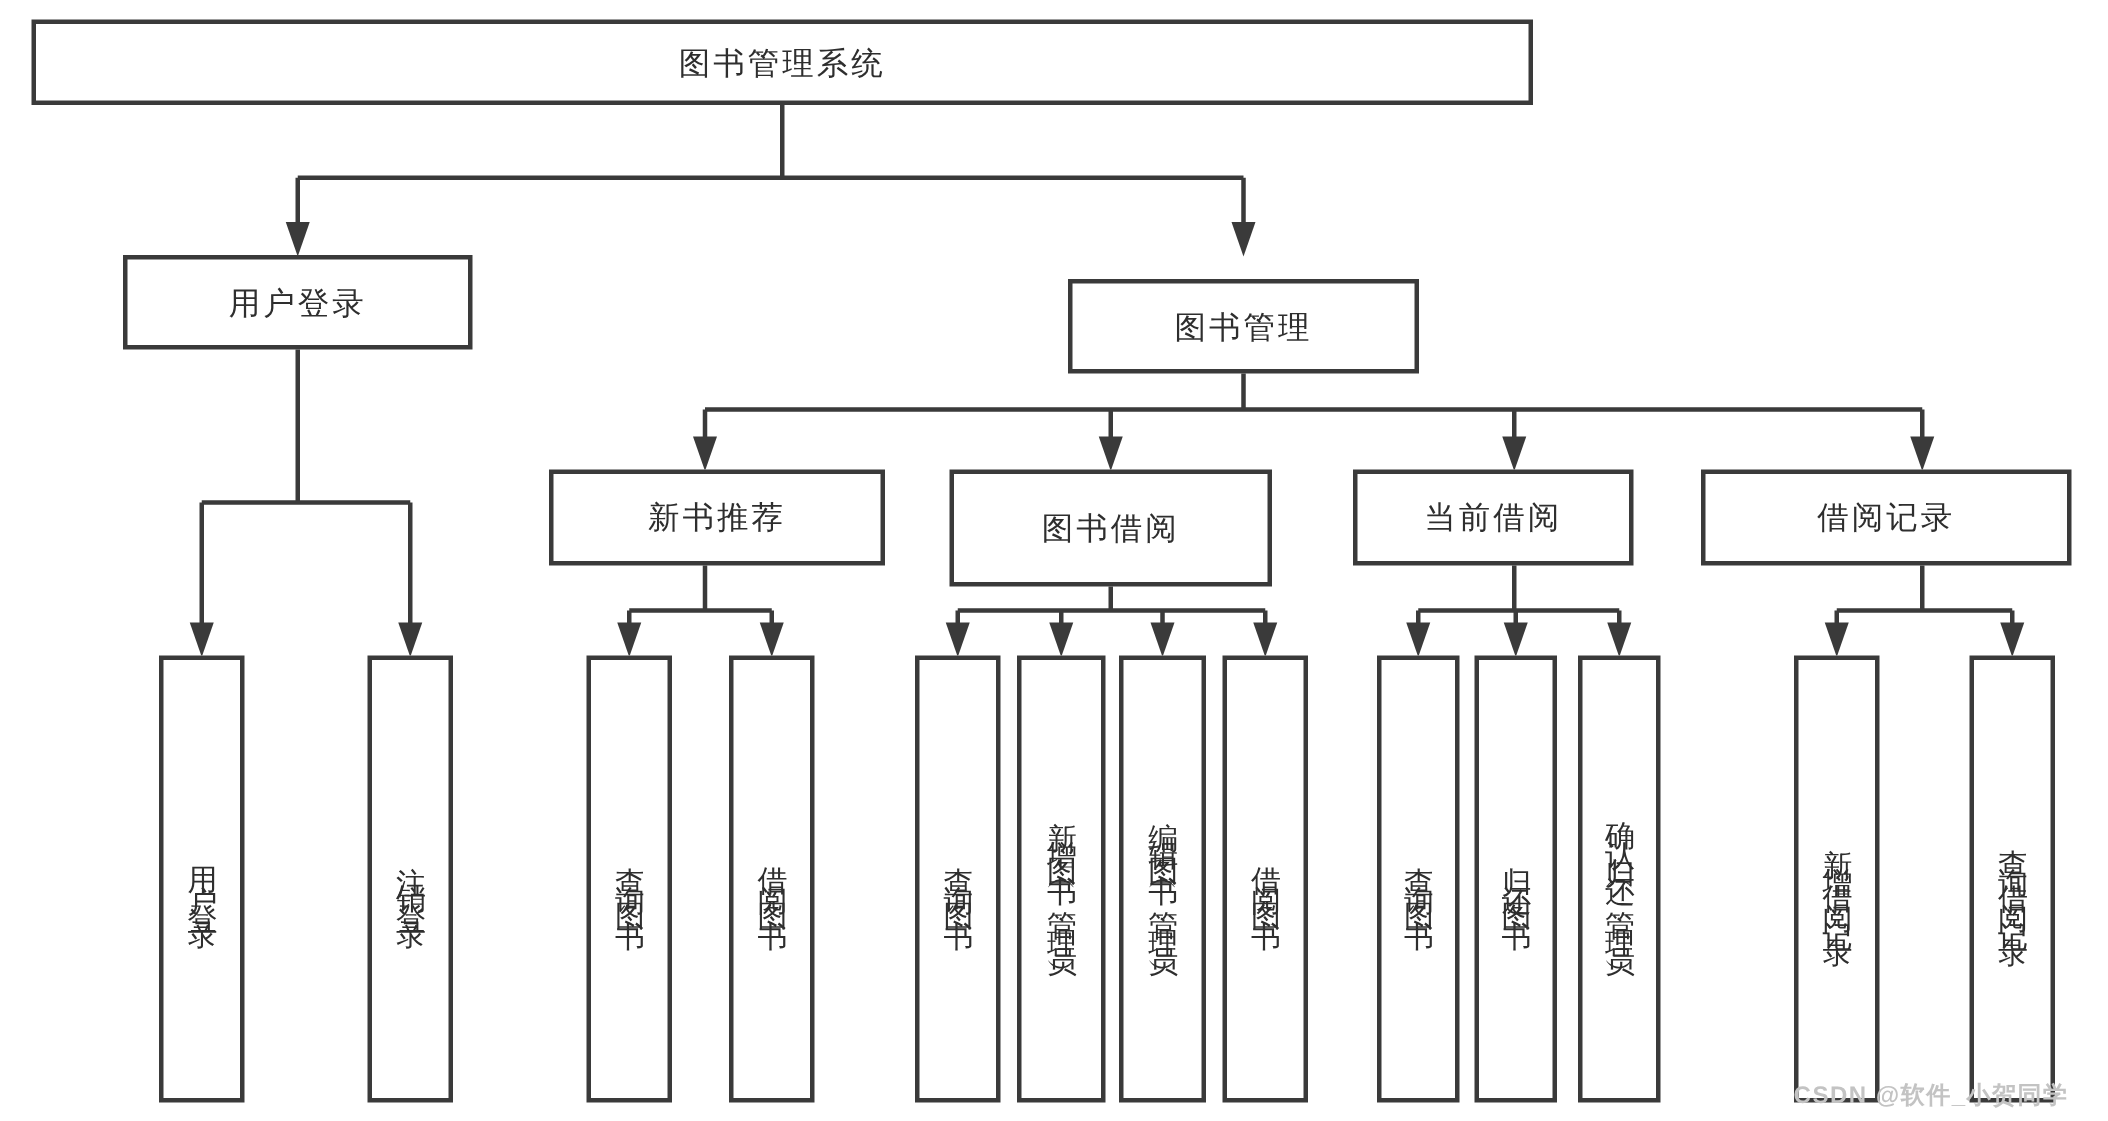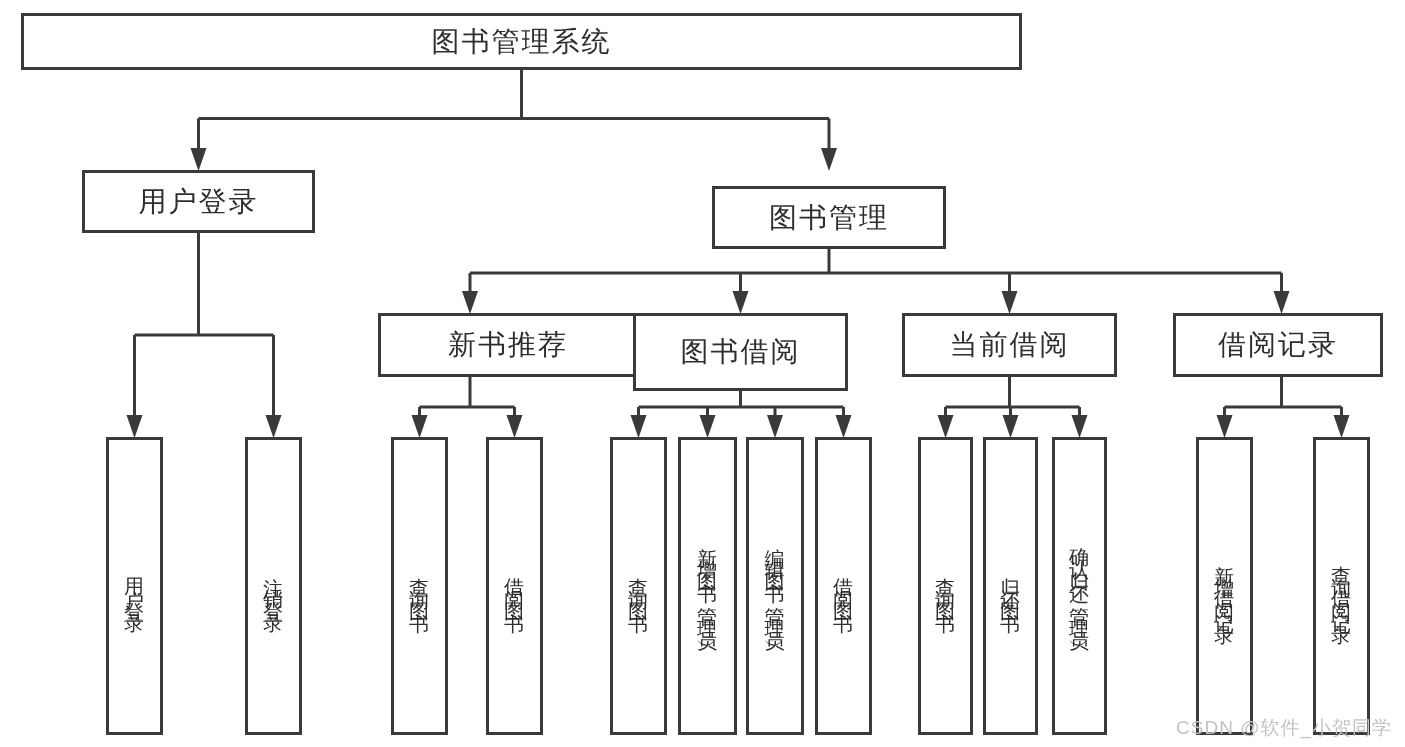--- a/index.html
+++ b/index.html
@@ -22,41 +22,42 @@
     box-sizing: border-box;
     background: #ffffff;
     border: 3px solid var(--line, #3a3a3a);
     display: flex;
     align-items: center;
     justify-content: center;
     z-index: 2;
     color: var(--txt, #2e2e2e);
   }
   .box.h span {
-    font-size: 28px;
+    font-size: 21px;
     letter-spacing: 2px;
     white-space: nowrap;
   }
   .box.v span {
     writing-mode: vertical-rl;
     text-orientation: mixed;
     font-size: 20px;
     line-height: 1;
     letter-spacing: 12px;
     white-space: nowrap;
   }
   #watermark {
     position: absolute;
-    right: 13px;
+    right: 26px;
     bottom: 6px;
     z-index: 10;
-    font-size: 19px;
+    font-size: 16px;
     color: var(--wm, #c3c3c3);
     letter-spacing: 1px;
     white-space: nowrap;
+    font-weight: bold;
   }
 </style>
 </head>
 <body>
 
 <div id="canvas" style="--line: #3a3a3a; --txt: #2e2e2e; --bg: #ffffff; --wm: #c3c3c3;">
 
   <svg id="wires" width="1405" height="747" viewBox="0 0 1405 747">
     <g stroke="#3a3a3a" stroke-width="3" fill="#3a3a3a">
       <path d="M521.5 68 V120 M198.5 118.5 H829" fill="none"></path>
@@ -111,30 +112,30 @@
     <span>图书管理系统</span>
   </div>
 
   <div class="box h" style="left:82px;top:170px;width:233px;height:63px">
     <span>用户登录</span>
   </div>
   <div class="box h" style="left:712px;top:186px;width:234px;height:63px">
     <span>图书管理</span>
   </div>
 
-  <div class="box h" style="left:378px;top:313px;width:260px;height:64px">
+  <div class="box h" style="left:366px;top:313px;width:224px;height:64px">
     <span>新书推荐</span>
   </div>
   <div class="box h" style="left:633px;top:313px;width:215px;height:78px">
     <span>图书借阅</span>
   </div>
-  <div class="box h" style="left:902px;top:313px;width:215px;height:64px">
+  <div class="box h" style="left:902px;top:313px;width:187px;height:64px">
     <span>当前借阅</span>
   </div>
-  <div class="box h" style="left:1173px;top:313px;width:210px;height:64px">
+  <div class="box h" style="left:1134px;top:313px;width:247px;height:64px">
     <span>借阅记录</span>
   </div>
 
   <div class="box v" style="left:106px;top:437px;width:57px;height:298px">
     <span>用户登录</span>
   </div>
   <div class="box v" style="left:245px;top:437px;width:57px;height:298px">
     <span>注销登录</span>
   </div>
 

